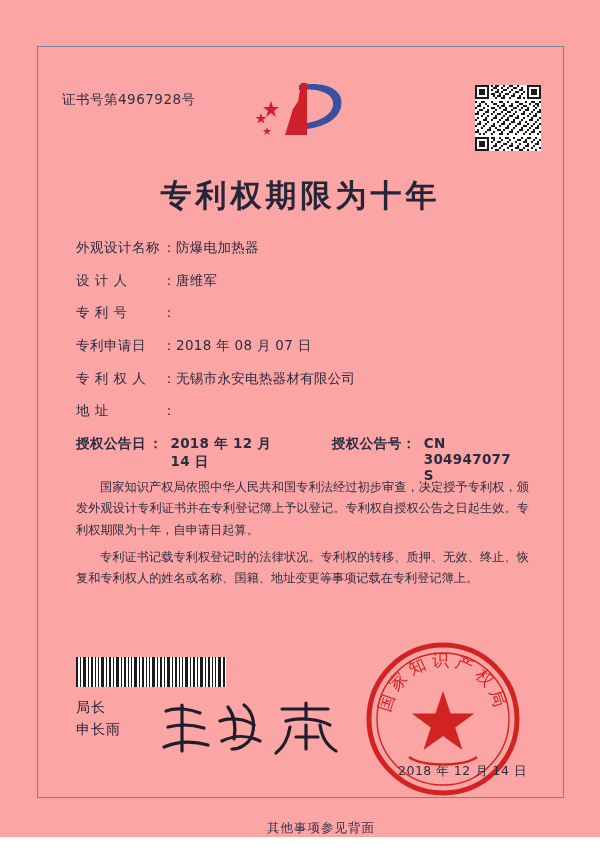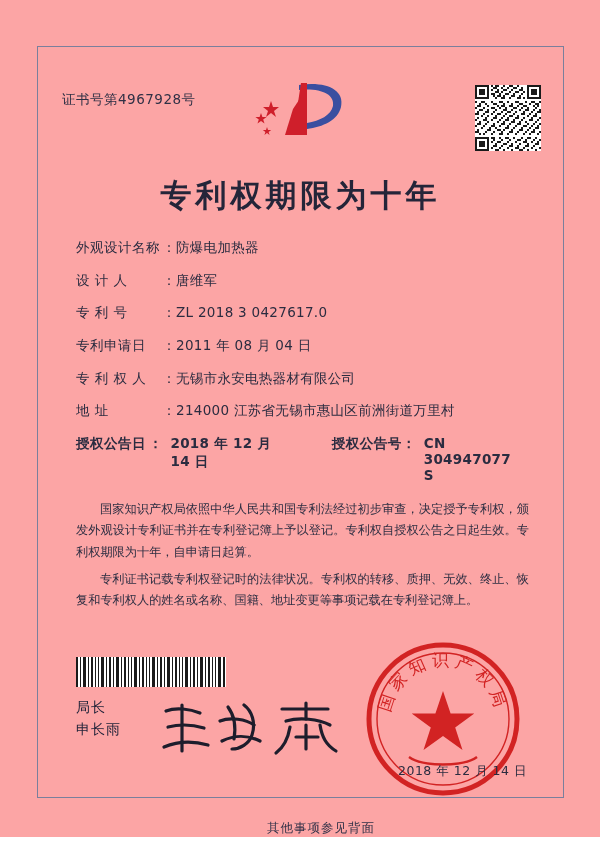--- a/index.html
+++ b/index.html
@@ -132,21 +132,21 @@
   .inline-value {
     margin-left: 8px;
     letter-spacing: 0.3px;
   }
 
   
   .paragraphs {
     position: absolute;
     left: 38px;
     right: 34px;
-    top: 452px;
+    top: 430px;
     font-size: 12.2px;
     line-height: 1.75;
     color: #2d2e42;
     text-align: justify;
   }
   .paragraphs p {
     margin: 0 0 6px 0;
     text-indent: 24px;
   }
 
@@ -504,39 +504,37 @@
 
         <div class="field-row">
           <span class="field-label">设 计 人</span>
           <span class="field-colon">：</span>
           <span class="field-value">唐维军</span>
         </div>
 
         <div class="field-row">
           <span class="field-label">专 利 号</span>
           <span class="field-colon">：</span>
-          <span class="field-value">ZL 2018 3 0427617.0</span>
         </div>
 
         <div class="field-row">
           <span class="field-label">专利申请日</span>
           <span class="field-colon">：</span>
-          <span class="field-value">2011 年 08 月 04 日</span>
+          <span class="field-value">2018 年 08 月 07 日</span>
         </div>
 
         <div class="field-row">
           <span class="field-label">专 利 权 人</span>
           <span class="field-colon">：</span>
           <span class="field-value">无锡市永安电热器材有限公司</span>
         </div>
 
         <div class="field-row">
           <span class="field-label">地 址</span>
           <span class="field-colon">：</span>
-          <span class="field-value">214000 江苏省无锡市惠山区前洲街道万里村</span>
         </div>
 
         <div class="field-row-inline">
           <span class="inline-seg">
             <span class="inline-label w86">授权公告日</span>
             <span class="field-colon">：</span>
             <span class="inline-value">2018 年 12 月 14 日</span>
           </span>
           <span class="inline-seg second">
             <span class="inline-label">授权公告号</span>

